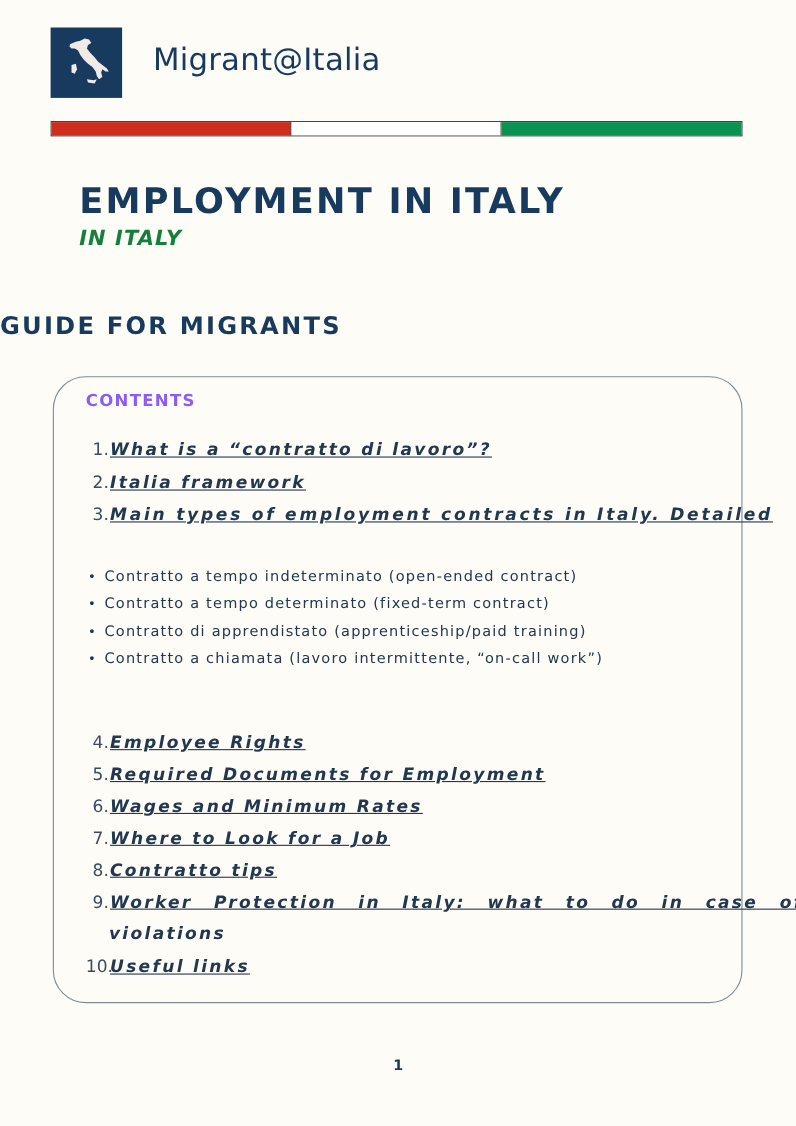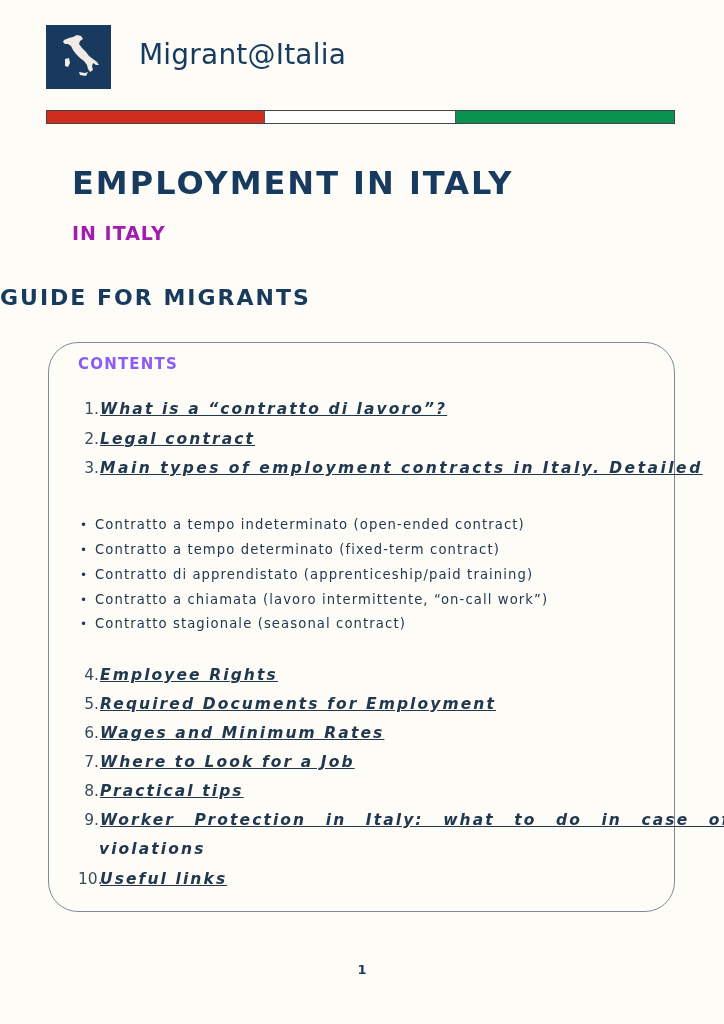--- a/index.html
+++ b/index.html
@@ -33,23 +33,23 @@
     .flag .red { background: #cf2e1e; width: 218px; border-right: 1px solid #555; }
     .flag .white { background: #ffffff; width: 191px; border-right: 1px solid #555; }
     .flag .green { background: #0a9250; flex: 1; }
 
     .title {
       position: absolute; left: 72px; top: 164px;
       font-size: 32px; font-weight: bold;
       letter-spacing: 2px; color: #173a5e;
     }
     .subtitle {
-      position: absolute; left: 72px; top: 222px;
+      position: absolute; left: 72px; top: 206px;
       font-size: 19px; font-weight: bold;
-      letter-spacing: 1px; color: #a21caf;
+      letter-spacing: 1px; color: #15803d; font-style: italic;
     }
     .guide {
       position: absolute; left: 0; width: 724px; top: 285px;
       text-align: left;
       font-size: 22px; font-weight: bold;
       letter-spacing: 2px; color: #183a5c;
     }
 
     .contents-box {
       position: absolute; left: 48px; top: 342px;
@@ -126,57 +126,54 @@
   <div class="guide">GUIDE FOR MIGRANTS</div>
 
   <div class="contents-box"></div>
   <div class="contents-heading">CONTENTS</div>
 
   <div class="toc-item" style="top:400px">
     <span class="num">1.</span><span class="label">What is a “contratto di lavoro”?</span>
   </div>
 
   <div class="toc-item" style="top:430px">
-    <span class="num">2.</span><span class="label">Legal contract</span>
+    <span class="num">2.</span><span class="label">Italia framework</span>
   </div>
 
   <div class="toc-item" style="top:459px; letter-spacing:2.5px">
     <span class="num">3.</span><span class="label" style="letter-spacing:2.5px">Main types of employment contracts in Italy. Detailed</span>
   </div>
 
   <div class="sub-item" style="top:517px">
     <span class="bullet">•</span><span>Contratto a tempo indeterminato (open-ended contract)</span>
   </div>
   <div class="sub-item" style="top:542px">
     <span class="bullet">•</span><span>Contratto a tempo determinato (fixed-term contract)</span>
   </div>
   <div class="sub-item" style="top:567px">
     <span class="bullet">•</span><span>Contratto di apprendistato (apprenticeship/paid training)</span>
   </div>
   <div class="sub-item" style="top:592px">
     <span class="bullet">•</span><span>Contratto a chiamata (lavoro intermittente, “on-call work”)</span>
   </div>
-  <div class="sub-item" style="top:616px">
-    <span class="bullet">•</span><span>Contratto stagionale (seasonal contract)</span>
-  </div>
 
   <div class="toc-item" style="top:666px">
     <span class="num">4.</span><span class="label">Employee Rights</span>
   </div>
   <div class="toc-item" style="top:695px">
     <span class="num">5.</span><span class="label">Required Documents for Employment</span>
   </div>
   <div class="toc-item" style="top:724px">
     <span class="num">6.</span><span class="label">Wages and Minimum Rates</span>
   </div>
   <div class="toc-item" style="top:753px">
     <span class="num">7.</span><span class="label">Where to Look for a Job</span>
   </div>
   <div class="toc-item" style="top:782px">
-    <span class="num">8.</span><span class="label">Practical tips</span>
+    <span class="num">8.</span><span class="label">Contratto tips</span>
   </div>
 
   <div class="toc-item justified" style="top:811px">
     <span class="num">9.</span><span class="label">Worker Protection in Italy: what to do in case of</span>
   </div>
   <div class="toc-cont" style="top:840px">violations</div>
 
   <div class="toc-item" style="top:870px">
     <span class="num">10.</span><span class="label">Useful links</span>
   </div>

